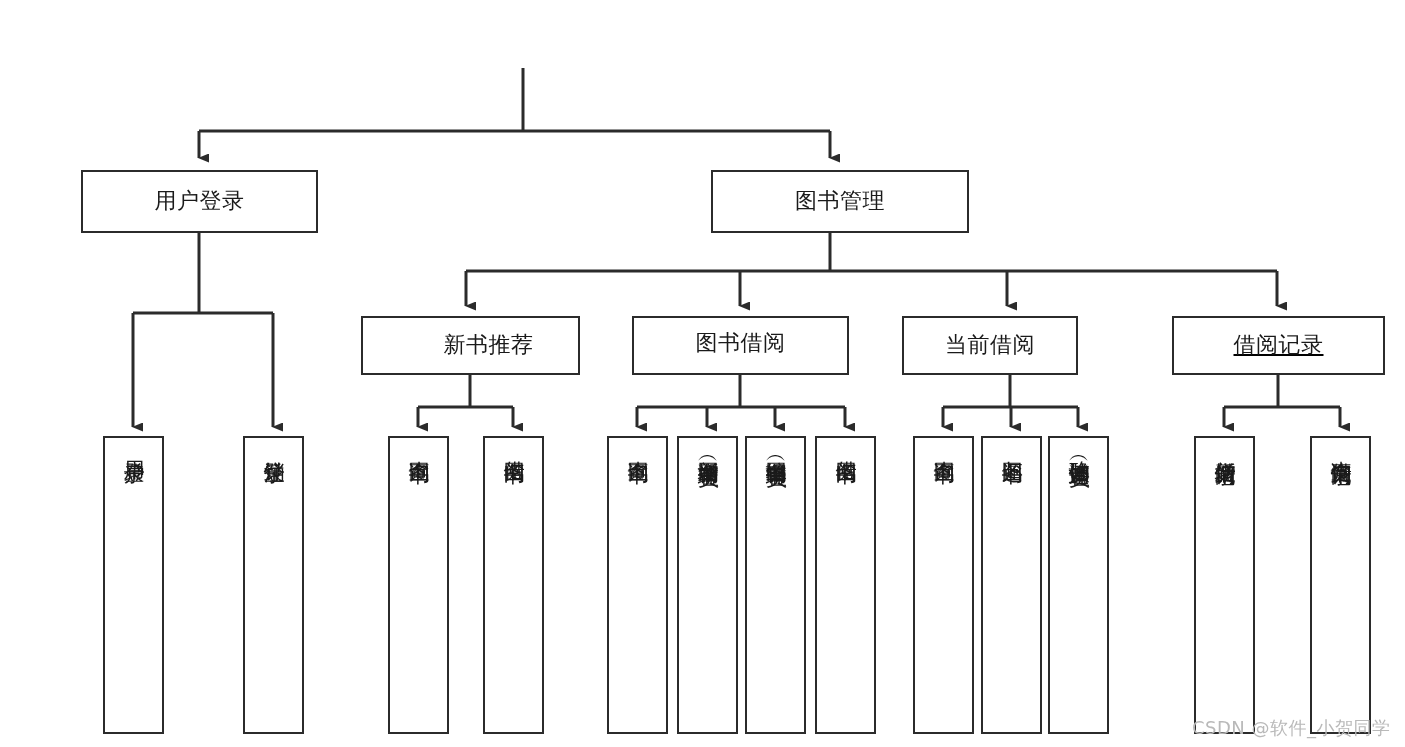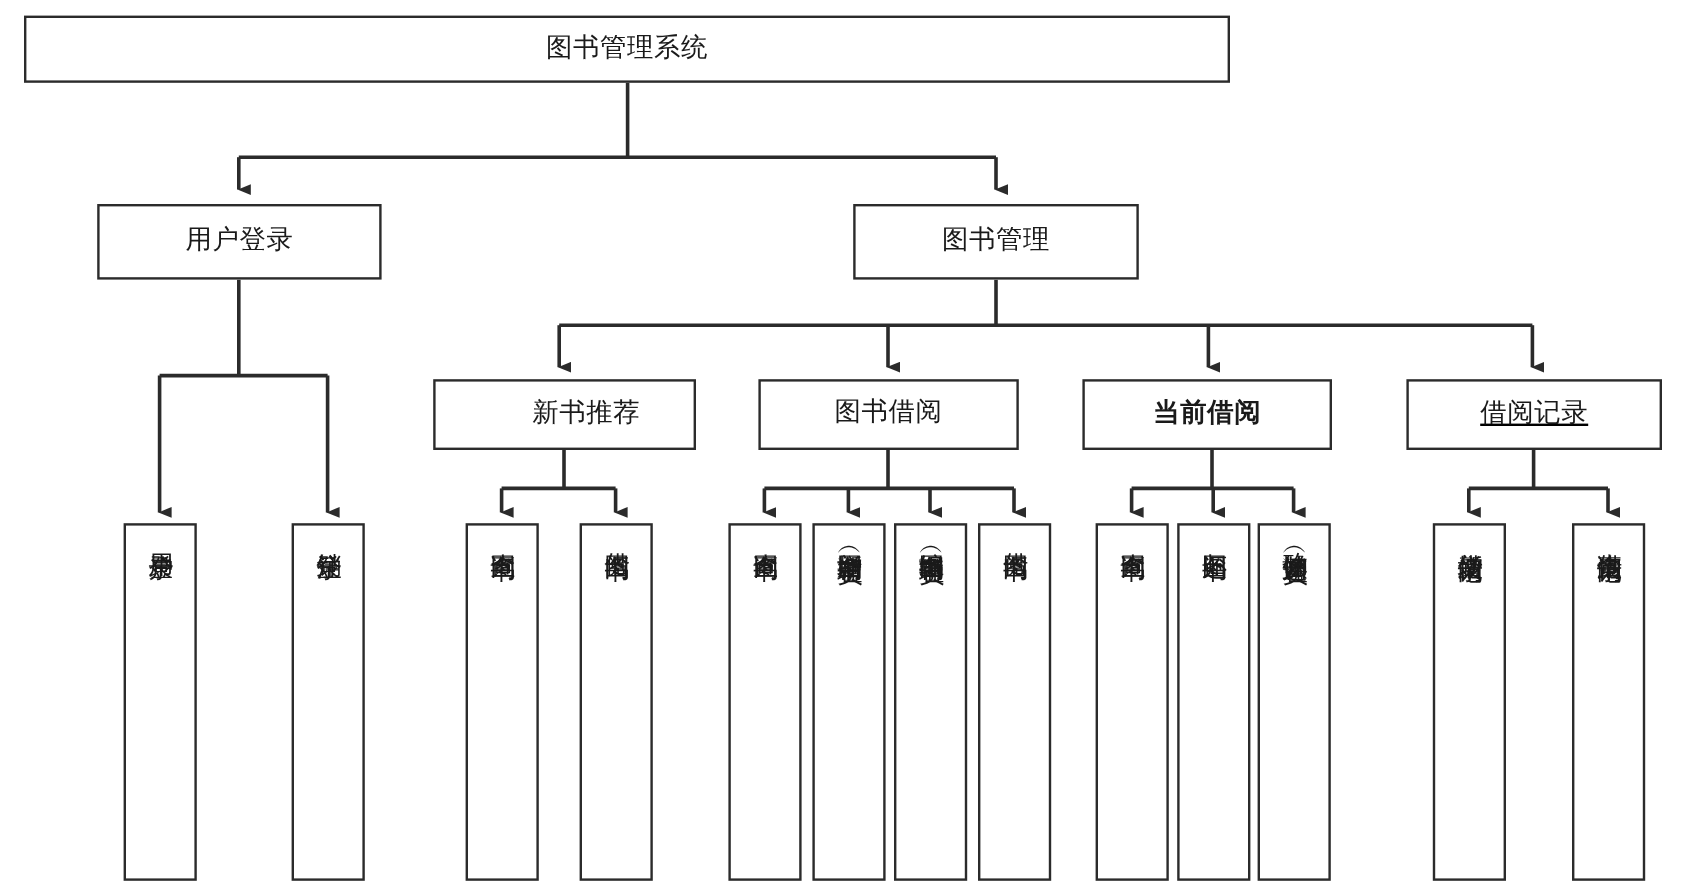--- a/index.html
+++ b/index.html
@@ -119,41 +119,38 @@
       <line x1="1011" y1="407" x2="1011" y2="427" marker-end="url(#arrowhead)"></line>
       <line x1="1078" y1="407" x2="1078" y2="427" marker-end="url(#arrowhead)"></line>
 
       <line x1="1278" y1="375" x2="1278" y2="407"></line>
       <line x1="1224" y1="407" x2="1340" y2="407"></line>
       <line x1="1224" y1="407" x2="1224" y2="427" marker-end="url(#arrowhead)"></line>
       <line x1="1340" y1="407" x2="1340" y2="427" marker-end="url(#arrowhead)"></line>
     </g>
   </svg>
 
-  <div class="node-box" style="left:20px; top:13px; width:1005px; height:56px;">
-    <span class="node-label-h">图书管理系统</span>
-  </div>
 
   <div class="node-box" style="left:81px; top:170px; width:237px; height:63px;">
     <span class="node-label-h">用户登录</span>
   </div>
 
-  <div class="node-box" style="left:711px; top:170px; width:238px; height:63px;">
+  <div class="node-box" style="left:711px; top:170px; width:258px; height:63px;">
     <span class="node-label-h">图书管理</span>
   </div>
 
   <div class="node-box" style="left:361px; top:316px; width:219px; height:59px;padding-left:36px;">
     <span class="node-label-h">新书推荐</span>
   </div>
 
   <div class="node-box" style="left:632px; top:316px; width:217px; height:59px;font-family:Liberation Mono, monospace;">
     <span class="node-label-h">图书借阅</span>
   </div>
 
-  <div class="node-box" style="left:902px; top:316px; width:208px; height:59px;font-weight:bold;">
+  <div class="node-box" style="left:902px; top:316px; width:176px; height:59px;">
     <span class="node-label-h">当前借阅</span>
   </div>
 
   <div class="node-box" style="left:1172px; top:316px; width:213px; height:59px;text-decoration:underline;">
     <span class="node-label-h">借阅记录</span>
   </div>
 
   <div class="node-box leaf-box" style="left:103px; top:436px; width:61px; height:298px;">
     <span class="node-label-v">用户登录</span>
   </div>
@@ -199,14 +196,15 @@
   </div>
 
   <div class="node-box leaf-box" style="left:1194px; top:436px; width:61px; height:298px;">
     <span class="node-label-v">新增借阅记录</span>
   </div>
 
   <div class="node-box leaf-box" style="left:1310px; top:436px; width:61px; height:298px;">
     <span class="node-label-v">查询借阅记录</span>
   </div>
 
+  <div class="watermark" style="left:1192px; top:716px;">CSDN @软件_小贺同学</div>
 
 </div>
 
 </body></html>

